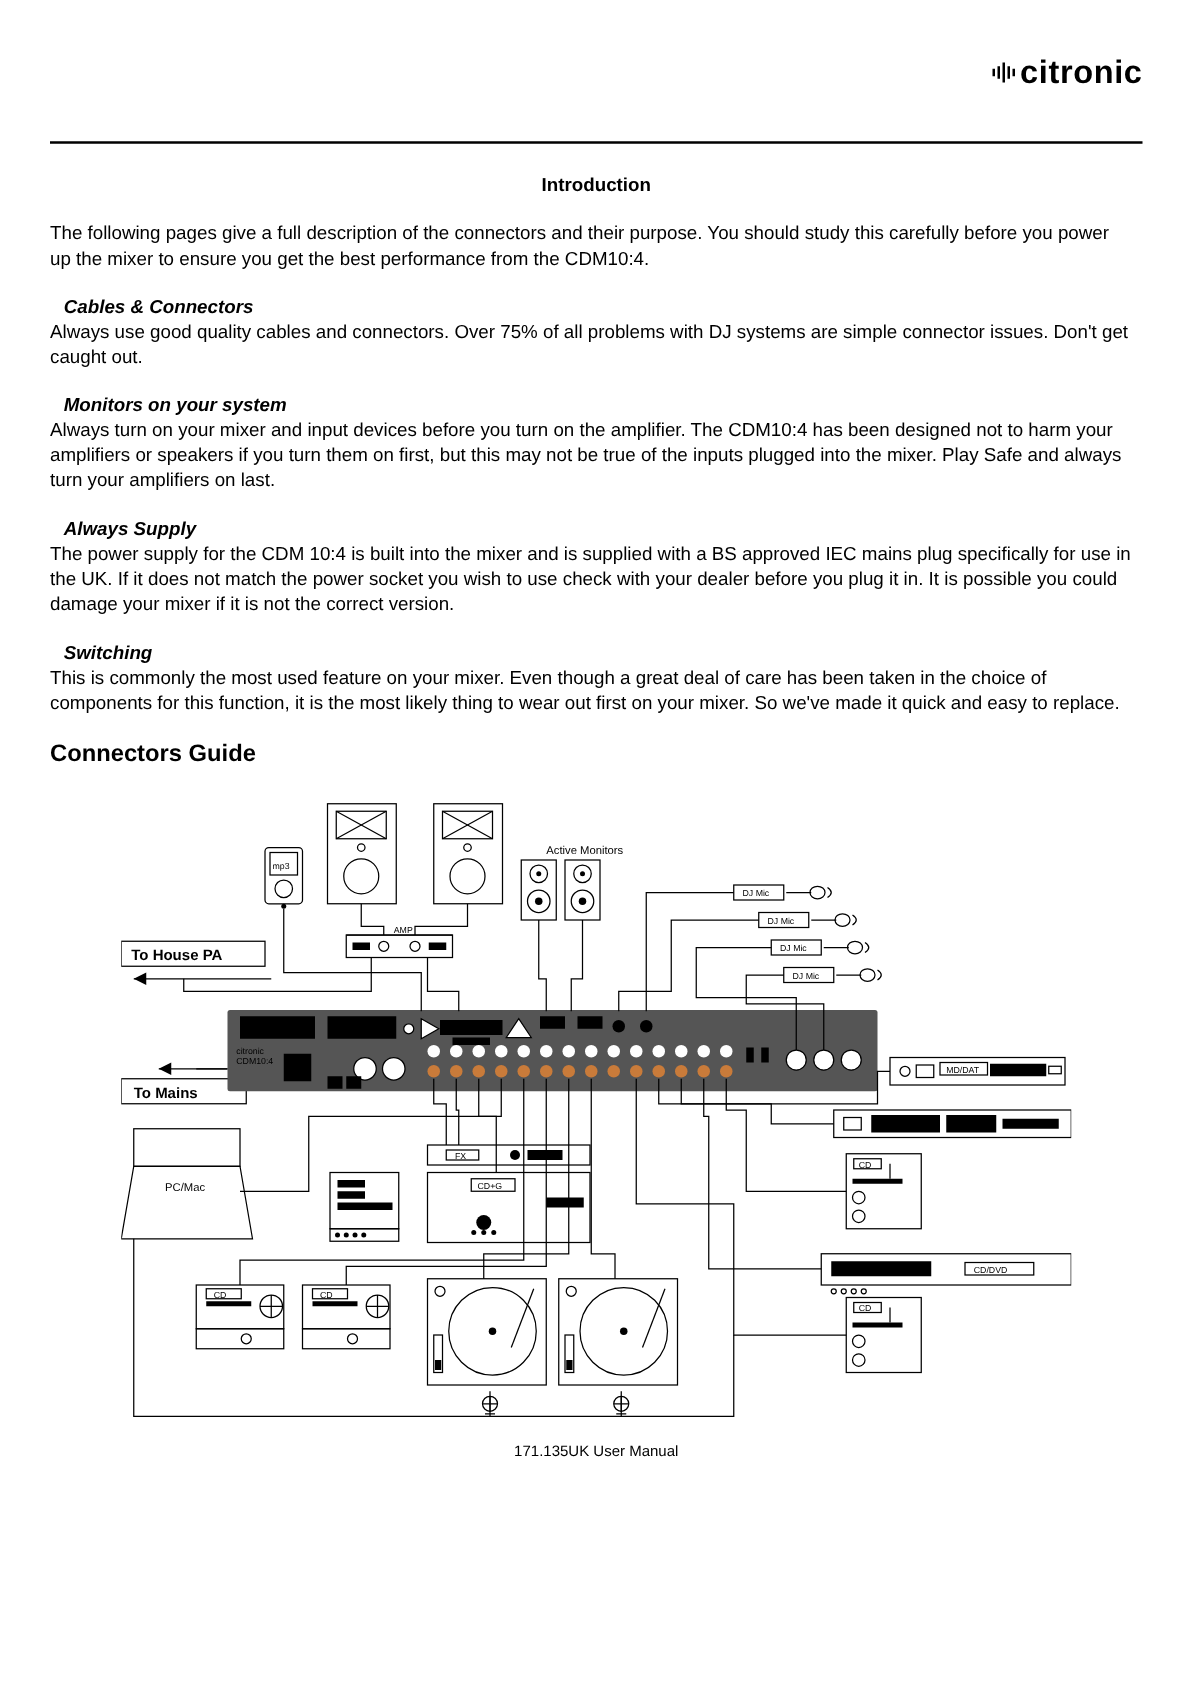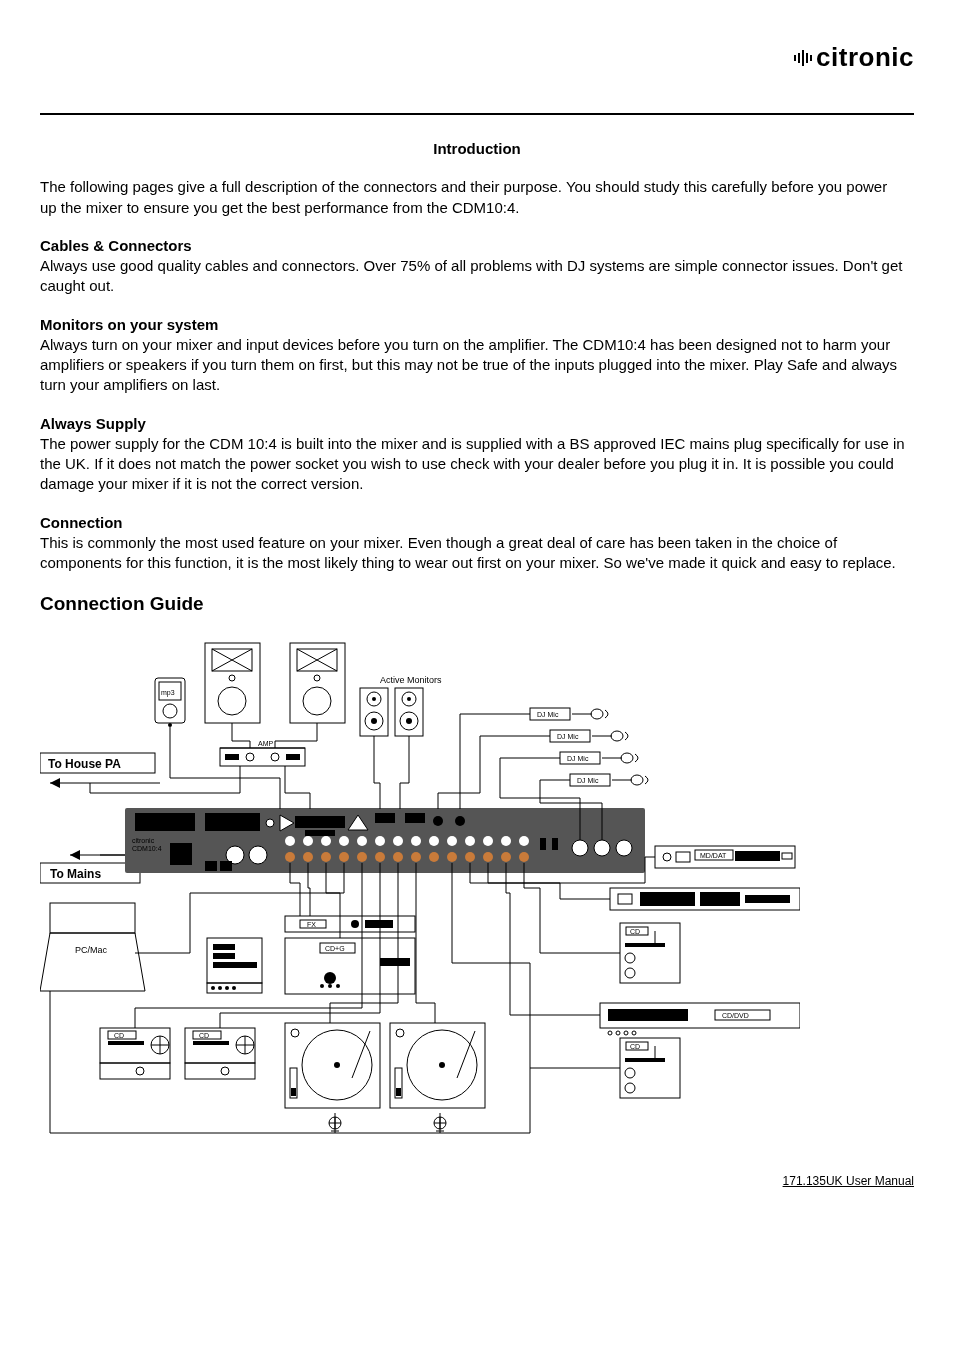--- a/index.html
+++ b/index.html
@@ -44,32 +44,30 @@
     background: #000;
   }
   .logo-icon .b1 { height: 6px; }
   .logo-icon .b2 { height: 10px; }
   .logo-icon .b3 { height: 16px; }
   .logo-icon .b4 { height: 10px; }
   .logo-icon .b5 { height: 6px; }
 
   h2.intro { font-size: 15px; font-weight: bold; margin: 0 0 18px 0; text-align: center; }
   p { margin: 0 16px 18px 0; }
-  .section-title { font-weight: bold; margin: 0; }
+  .section-title { font-weight: bold; margin: 11px; font-style: italic; }
   .section-body { margin: 0 0 18px 0; }
   h3.guide { font-size: 19px; font-weight: bold; margin: 10px 0 16px 0; }
   .footer {
-    text-align: right;
+    text-align: center;
     font-size: 12px;
-    margin-top: 20px;
-    text-decoration: underline;
   }
   .diagram-wrap {
     display: flex;
-    justify-content: flex-start;
+    justify-content: center;
     margin-top: 4px;
   }
   svg.diagram {
     width: 760px;
     height: 520px;
   }
   .box { fill: none; stroke: #000; stroke-width: 1; }
   .lbl { font-family: Arial, sans-serif; font-size: 9px; fill: #000; }
   .lblb { font-family: Arial, sans-serif; font-size: 12px; font-weight: bold; fill: #000; }
   .lblsm { font-family: Arial, sans-serif; font-size: 7px; fill: #000; }
@@ -107,25 +105,25 @@
   <span class="section-title">Monitors on your system</span><br>
   <span>Always turn on your mixer and input devices before you turn on the amplifier. The CDM10:4 has been designed not to harm your amplifiers or speakers if you turn them on first, but this may not be true of the inputs plugged into the mixer. Play Safe and always turn your amplifiers on last.</span>
 </p>
 
 <p class="section-body">
   <span class="section-title">Always Supply</span><br>
   <span>The power supply for the CDM 10:4 is built into the mixer and is supplied with a BS approved IEC mains plug specifically for use in the UK. If it does not match the power socket you wish to use check with your dealer before you plug it in. It is possible you could damage your mixer if it is not the correct version.</span>
 </p>
 
 <p class="section-body">
-  <span class="section-title">Connection</span><br>
+  <span class="section-title">Switching</span><br>
   <span>This is commonly the most used feature on your mixer. Even though a great deal of care has been taken in the choice of components for this function, it is the most likely thing to wear out first on your mixer. So we've made it quick and easy to replace.</span>
 </p>
 
-<h3 class="guide">Connection Guide</h3>
+<h3 class="guide">Connectors Guide</h3>
 
 <div class="diagram-wrap">
 <svg class="diagram" viewBox="0 0 760 520">
 
   <g>
     <rect class="box" x="165" y="10" width="55" height="80"></rect>
     <rect class="box" x="172" y="16" width="40" height="22"></rect>
     <line class="wire" x1="172" y1="16" x2="212" y2="38"></line>
     <line class="wire" x1="212" y1="16" x2="172" y2="38"></line>
     <circle class="box" cx="192" cy="45" r="3"></circle>

